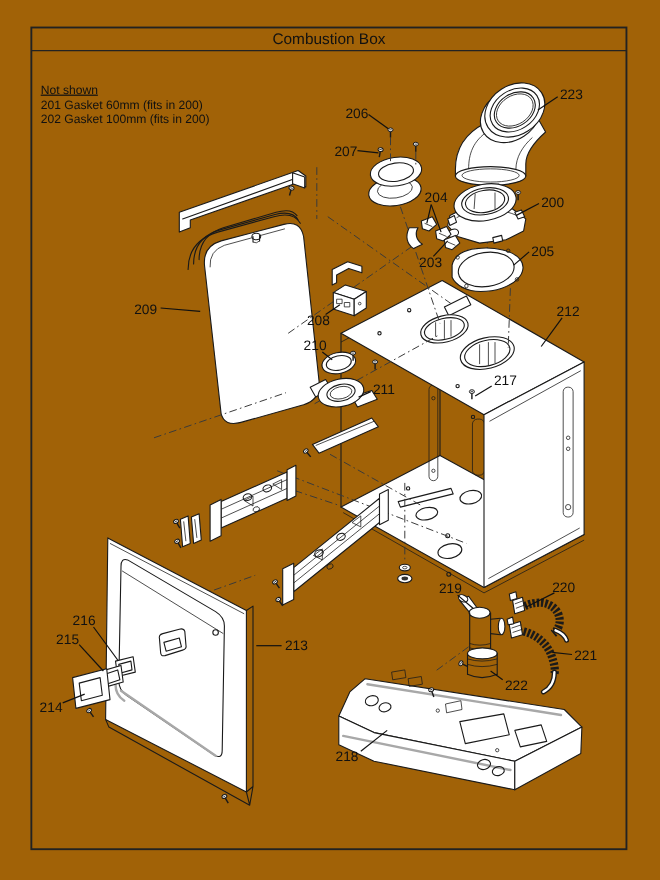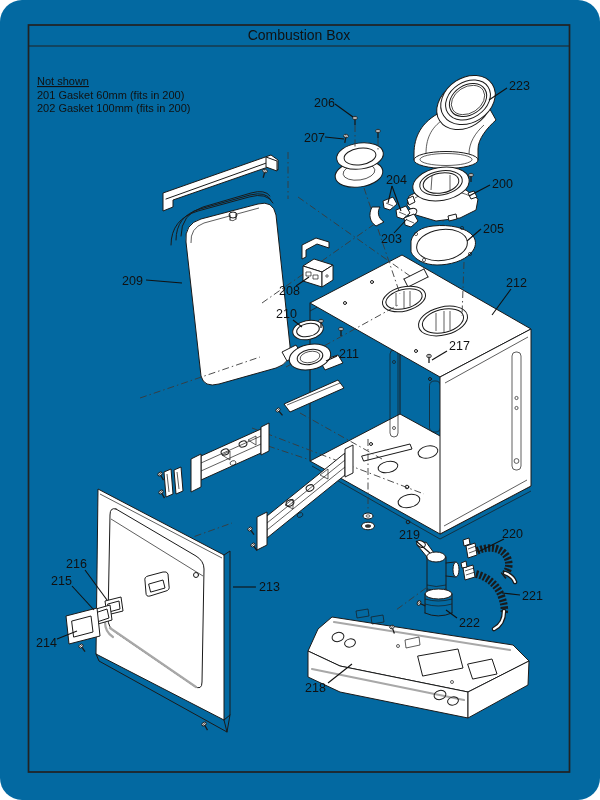--- a/index.html
+++ b/index.html
@@ -1,17 +1,17 @@
 <!DOCTYPE html>
 <html><head>
 <meta charset="utf-8">
 <style>
   html,body{margin:0;padding:0;background:#fff;}
-  .stage{position:relative;width:600px;height:800px;background:#0369a1;overflow:hidden;
-         font-family:"Liberation Sans",sans-serif;border-radius:22px;}
+  .stage{position:relative;width:600px;height:800px;background:#a16207;overflow:hidden;
+         font-family:"Liberation Sans",sans-serif;}
   svg{position:absolute;left:0;top:0;}
   
   .ln{fill:none;stroke:#1a1a1a;stroke-width:1;stroke-linejoin:round;stroke-linecap:round;}
   .wh{fill:#ffffff;stroke:#1a1a1a;stroke-width:1;stroke-linejoin:round;}
   .thin{fill:none;stroke:#1a1a1a;stroke-width:0.7;stroke-linejoin:round;}
   .dash{fill:none;stroke:#3a3a3a;stroke-width:0.9;stroke-dasharray:7 3 1.5 3;}
   .gray{fill:none;stroke:#a8a8a8;stroke-width:2.2;stroke-linecap:round;}
   .hose{fill:none;stroke:#1a1a1a;stroke-width:7.5;stroke-dasharray:2.2 1.6;}
   .tail{fill:none;stroke:#1a1a1a;stroke-width:4.6;stroke-linecap:round;}
   .tailw{fill:none;stroke:#ffffff;stroke-width:2.1;stroke-linecap:round;}

